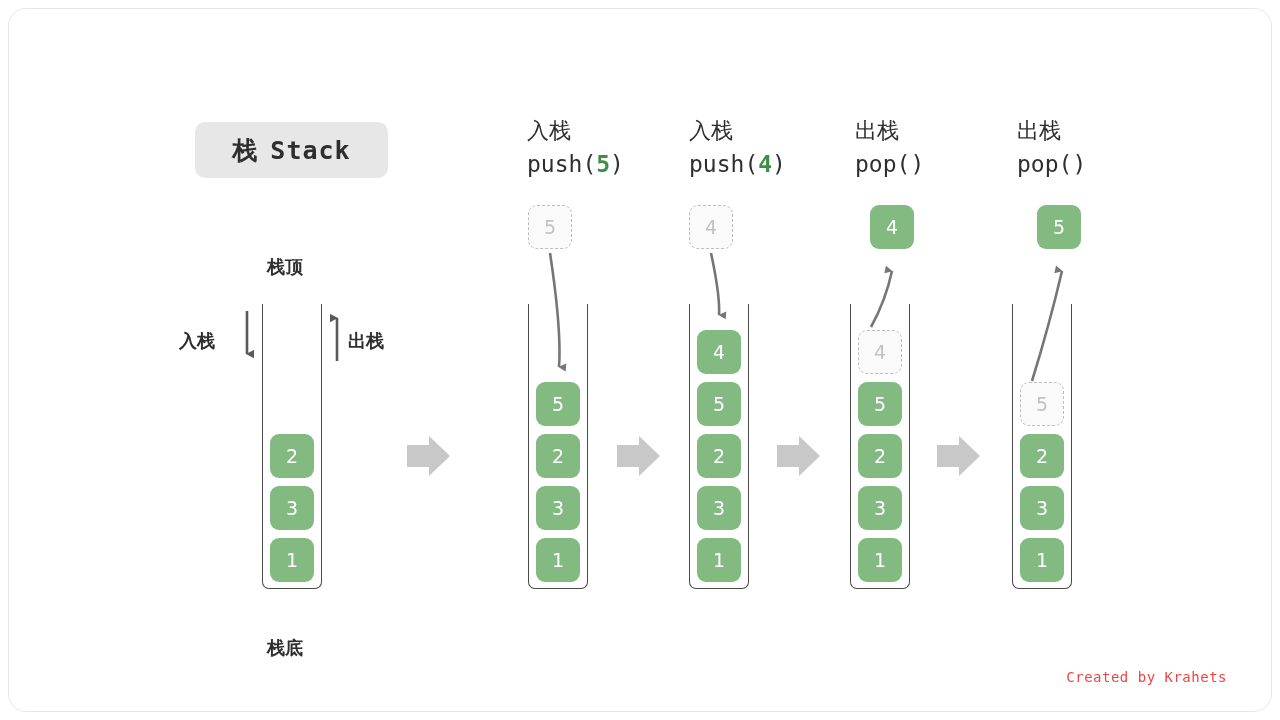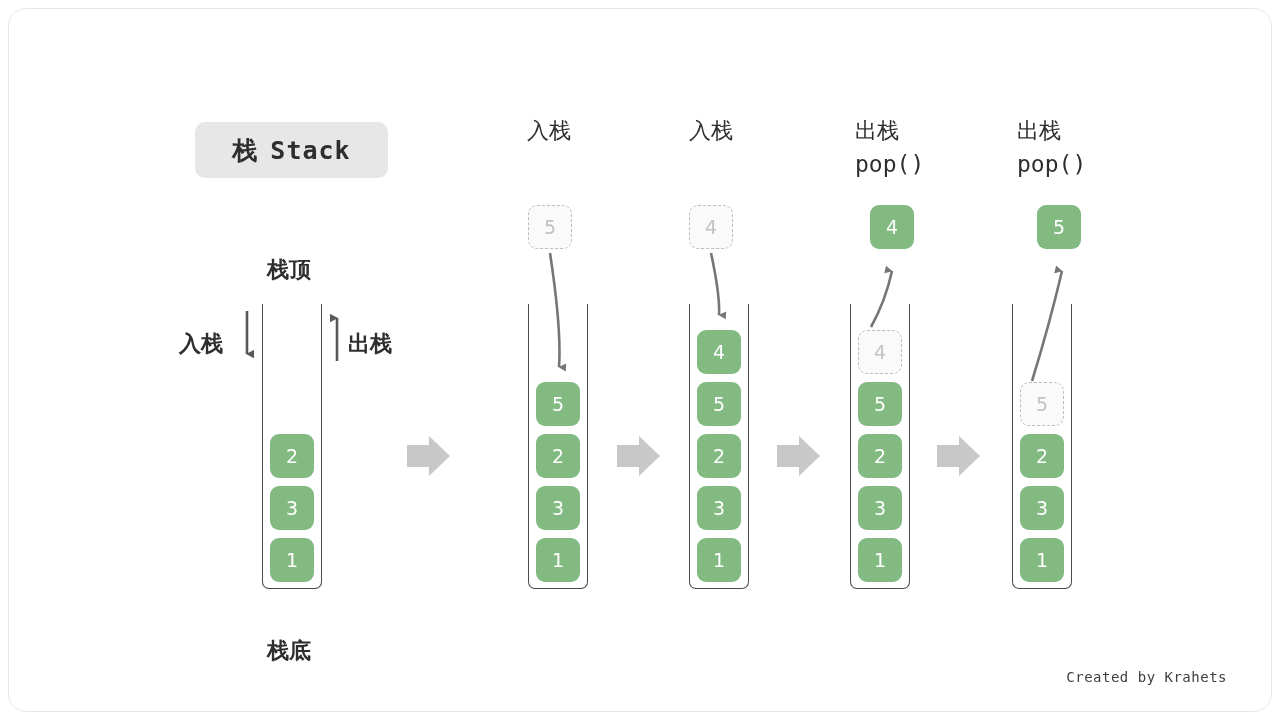--- a/index.html
+++ b/index.html
@@ -46,21 +46,21 @@
   .title-chip .cn { font-family: "DejaVu Sans", sans-serif; }
   .title-chip .en {
     font-family: "DejaVu Sans Mono", "Liberation Mono", monospace;
     font-weight: bold;
     margin-left: 12px;
   }
 
   
   .lbl {
     position: absolute;
-    font-size: 22px;
+    font-size: 18px;
     font-weight: bold;
     color: #2e2e2e;
     white-space: nowrap;
   }
 
   
   .op-head {
     position: absolute;
     width: 170px;
     text-align: left;
@@ -126,45 +126,47 @@
     pointer-events: none;
   }
 
   
   .footer {
     position: absolute;
     right: 44px;
     bottom: 26px;
     font-family: "DejaVu Sans Mono", "Liberation Mono", monospace;
     font-size: 14px;
-    color: #404040;
+    color: #ef4444;
     letter-spacing: 0.5px;
   }
 </style>
 </head>
 <body>
 
 <div class="card">
 
   <div class="title-chip">
     <span class="cn">栈</span>
     <span class="en">Stack</span>
   </div>
 
   <div class="lbl" style="left:258px; top:246px;">栈顶</div>
   <div class="lbl" style="left:258px; top:615px;margin-top:12px;">栈底</div>
   <div class="lbl" style="left:170px; top:320px;">入栈</div>
   <div class="lbl" style="left:339px; top:320px;">出栈</div>
 
   <div class="op-head" style="left:518px; top:106px;">
     <div class="op-cn">入栈</div>
+    <div class="op-code"><span>push(</span><span class="arg">5</span><span>)</span></div>
   </div>
 
   <div class="op-head" style="left:680px; top:106px;">
     <div class="op-cn">入栈</div>
+    <div class="op-code"><span>push(</span><span class="arg">4</span><span>)</span></div>
   </div>
 
   <div class="op-head" style="left:846px; top:106px;">
     <div class="op-cn">出栈</div>
     <div class="op-code"><span>pop(</span><span class="arg"></span><span>)</span></div>
   </div>
 
   <div class="op-head" style="left:1008px; top:106px;">
     <div class="op-cn">出栈</div>
     <div class="op-code"><span>pop(</span><span class="arg"></span><span>)</span></div>

